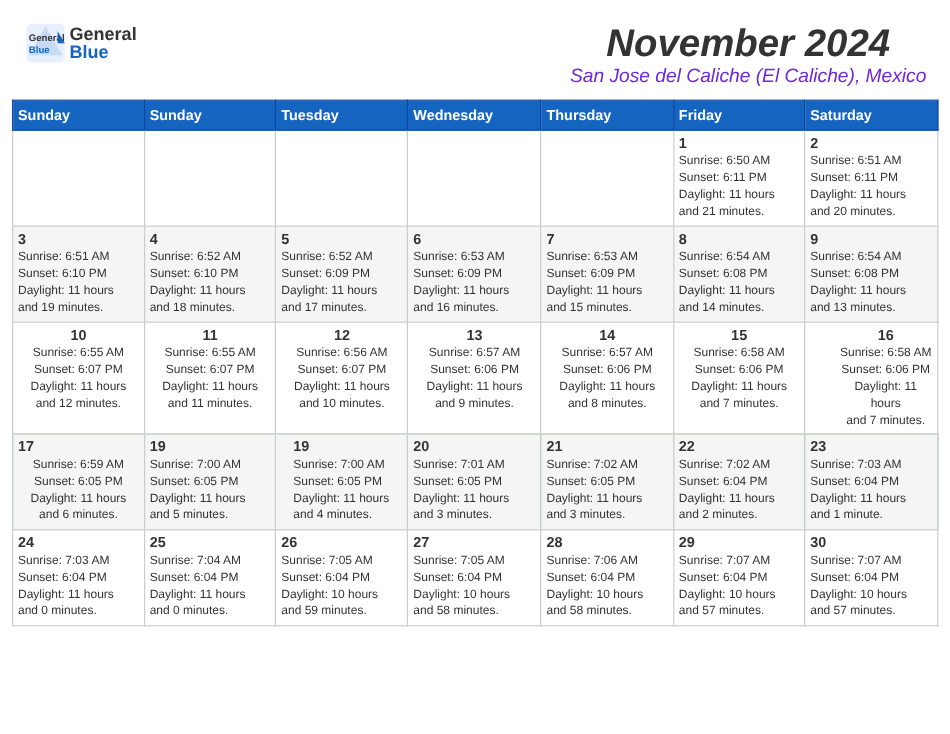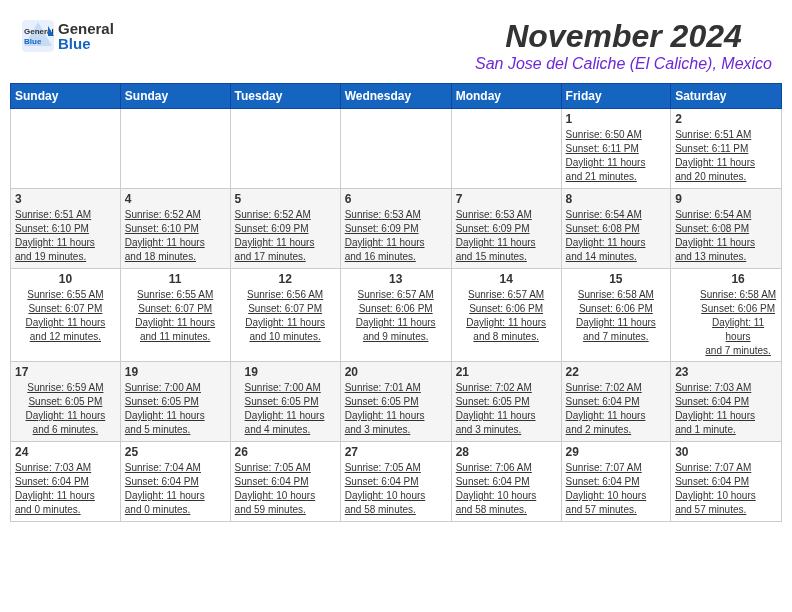--- a/index.html
+++ b/index.html
@@ -62,21 +62,20 @@
     .day-num {
       font-weight: bold;
       font-size: 12px;
       display: block;
       margin-bottom: 2px;
     }
     .day-info {
       font-size: 10px;
       line-height: 1.4;
       color: #333;
-      text-decoration: underline;
     }
     .empty { background: #fff !important; }
     .logo-wrapper {
       display: flex;
       align-items: center;
       gap: 2px;
     }
     .logo-brand {
       display: flex;
       flex-direction: column;
@@ -116,21 +115,21 @@
   </div>
 </div>
 
 <table class="calendar">
   <thead>
     <tr>
     <th>Sunday</th>
         <th>Sunday</th>
         <th>Tuesday</th>
         <th>Wednesday</th>
-        <th>Monday</th>
+        <th>Thursday</th>
         <th>Friday</th>
         <th>Saturday</th>
       </tr>
   </thead>
   <tbody id="calendar-body">
   <tr style="background: rgb(255, 255, 255);">
         <td class="empty" style="background: rgb(255, 255, 255);"></td>
         <td class="empty" style="background: rgb(255, 255, 255);"></td>
         <td class="empty" style="background: rgb(255, 255, 255);"></td>
         <td class="empty" style="background: rgb(255, 255, 255);"></td>

